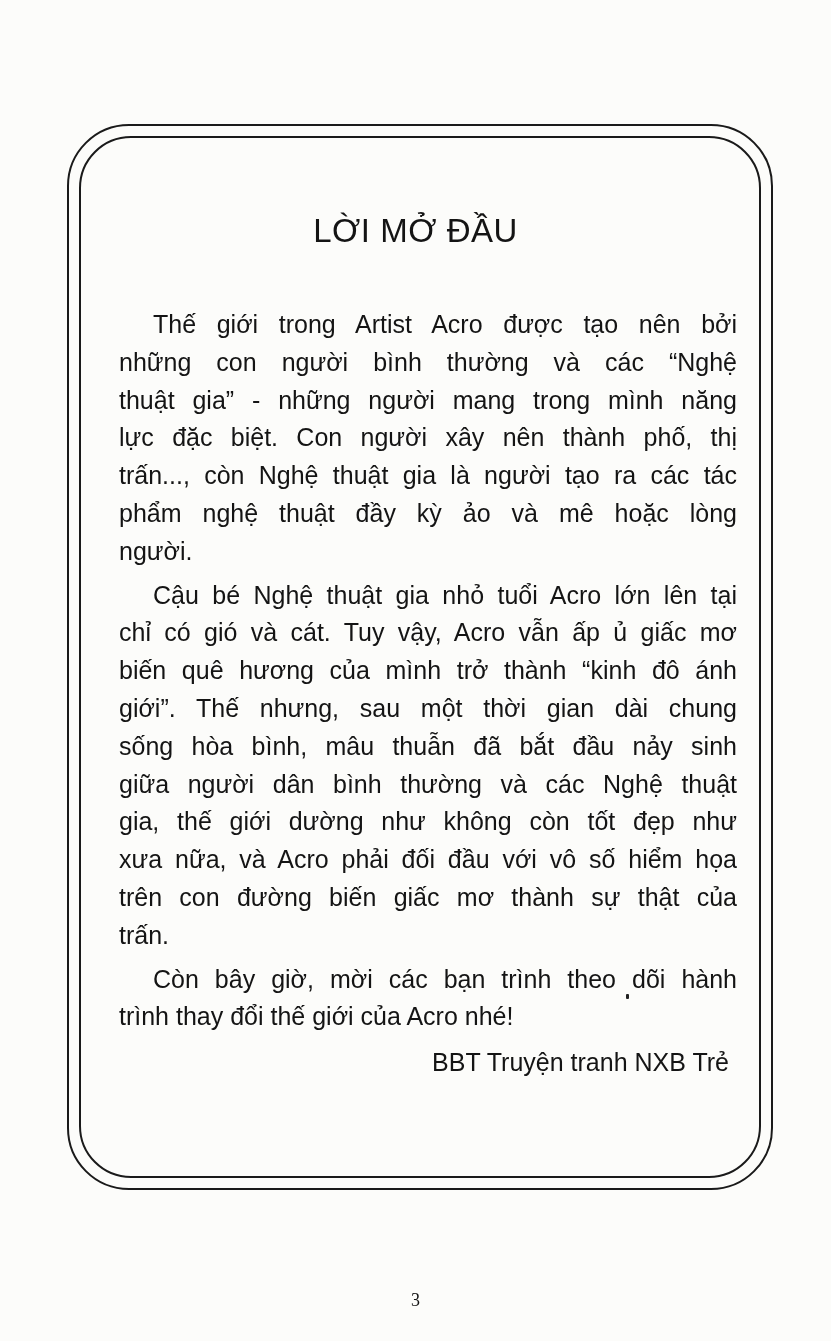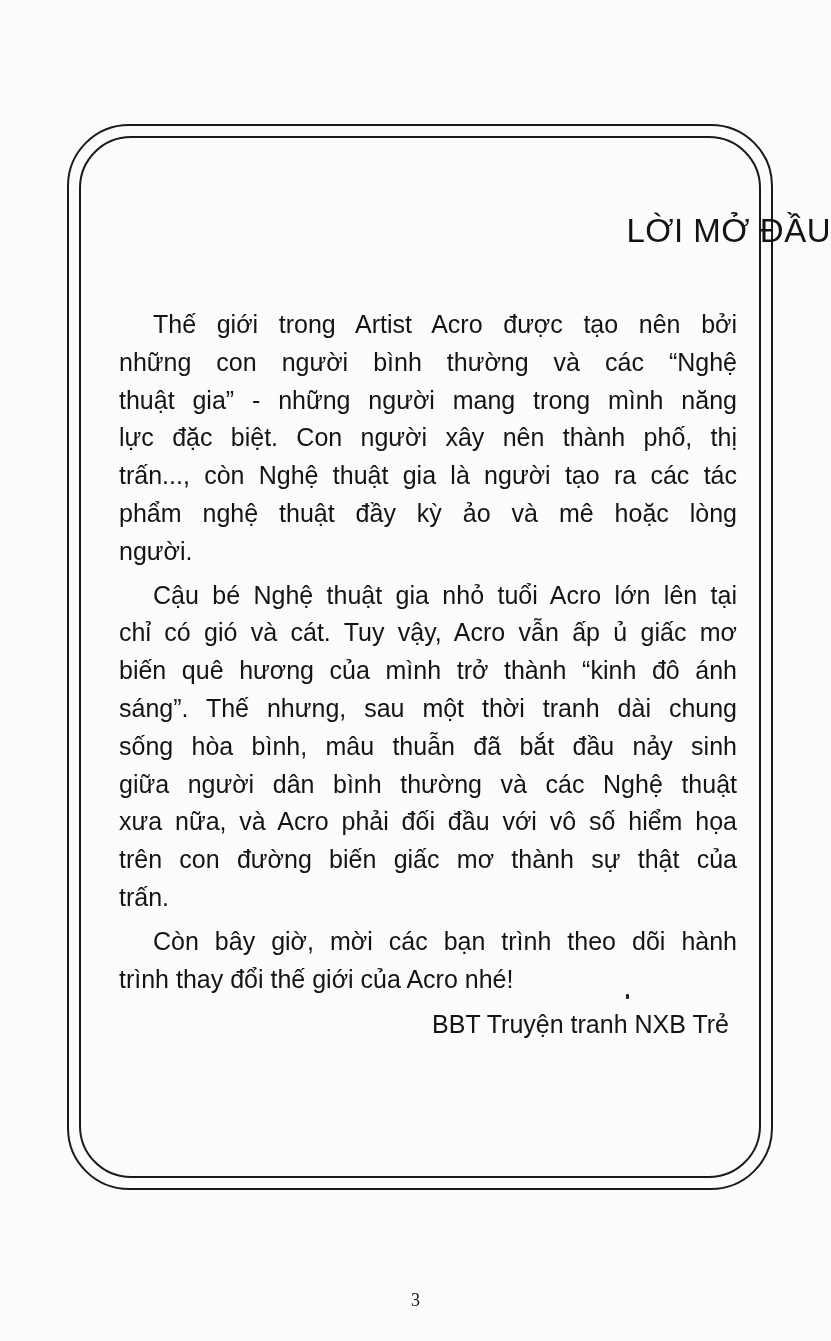--- a/index.html
+++ b/index.html
@@ -33,21 +33,21 @@
       height: 1042px;
       border: 2px solid #1a1a1a;
       border-radius: 52px;
       box-sizing: border-box;
     }
     .title {
       position: absolute;
       left: 0;
       width: 831px;
       top: 212px;
-      text-align: right;
+      text-align: center;
       font-size: 33px;
       letter-spacing: 0.5px;
       font-weight: normal;
       margin: 0;
     }
     .content {
       position: absolute;
       left: 119px;
       top: 306px;
       width: 618px;
@@ -110,23 +110,24 @@
     <span class="line justify">lực đặc biệt. Con người xây nên thành phố, thị</span>
     <span class="line justify">trấn..., còn Nghệ thuật gia là người tạo ra các tác</span>
     <span class="line justify">phẩm nghệ thuật đầy kỳ ảo và mê hoặc lòng</span>
     <span class="line">người.</span>
   </div>
 
   <div class="para">
     <span class="line justify">Cậu bé Nghệ thuật gia nhỏ tuổi Acro lớn lên tại</span>
     <span class="line justify">chỉ có gió và cát. Tuy vậy, Acro vẫn ấp ủ giấc mơ</span>
     <span class="line justify">biến quê hương của mình trở thành “kinh đô ánh</span>
-    <span class="line justify">sáng”. Thế nhưng, sau một thời tranh dài chung</span>
+    <span class="line justify">giới”. Thế nhưng, sau một thời gian dài chung</span>
     <span class="line justify">sống hòa bình, mâu thuẫn đã bắt đầu nảy sinh</span>
     <span class="line justify">giữa người dân bình thường và các Nghệ thuật</span>
+    <span class="line justify">gia, thế giới dường như không còn tốt đẹp như</span>
     <span class="line justify">xưa nữa, và Acro phải đối đầu với vô số hiểm họa</span>
     <span class="line justify">trên con đường biến giấc mơ thành sự thật của</span>
     <span class="line">trấn.</span>
   </div>
 
   <div class="para">
     <span class="line justify">Còn bây giờ, mời các bạn trình theo dõi hành</span>
     <span class="line">trình thay đổi thế giới của Acro nhé!</span>
   </div>
 

